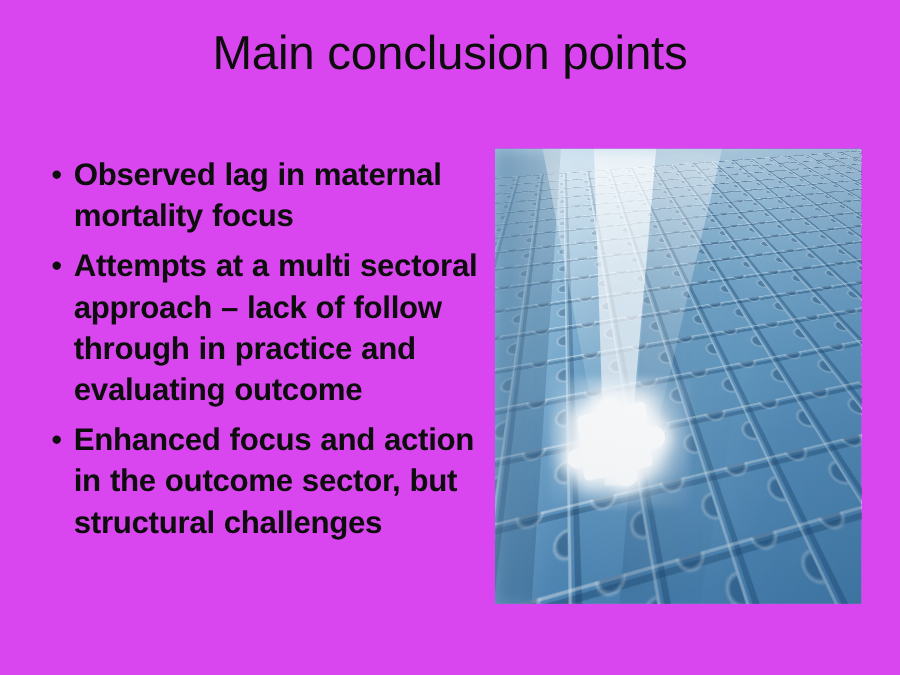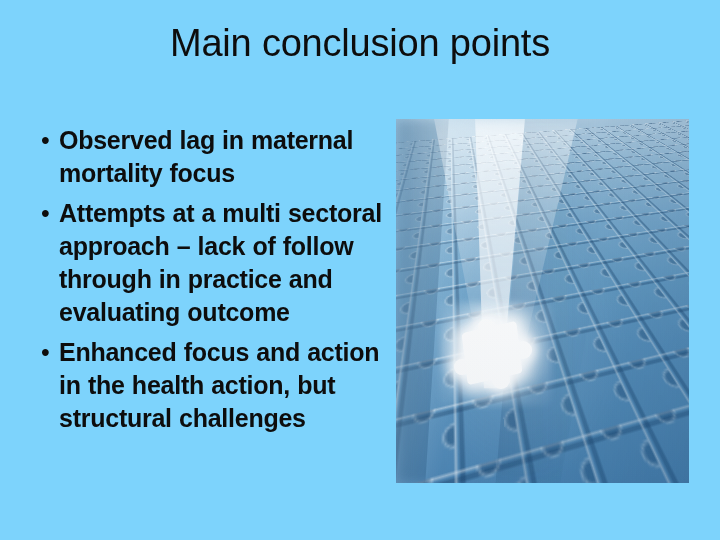--- a/index.html
+++ b/index.html
@@ -4,21 +4,21 @@
 <style>
   html, body {
     margin: 0;
     padding: 0;
     background: #ffffff;
   }
   #slide {
     position: relative;
     width: 720px;
     height: 540px;
-    background: #7dd3fc;
+    background: #d946ef;
     overflow: hidden;
     font-family: "Liberation Sans", sans-serif;
   }
 
   
   #title {
     position: absolute;
     left: 60px;
     top: 20px;
     width: 600px;
@@ -230,21 +230,21 @@
       <div class="bullet-text">Observed lag in maternal mortality focus</div>
     </div>
 
     <div class="bullet-row">
       <div class="bullet-dot">•</div>
       <div class="bullet-text">Attempts at a multi sectoral approach – lack of follow through in practice and evaluating outcome</div>
     </div>
 
     <div class="bullet-row">
       <div class="bullet-dot">•</div>
-      <div class="bullet-text">Enhanced focus and action in the health action, but structural challenges</div>
+      <div class="bullet-text">Enhanced focus and action in the outcome sector, but structural challenges</div>
     </div>
 
   </div>
 
   <div id="picture">
     <div class="layer tone-base"></div>
 
     <div class="grid-wrap">
       <div class="grid-lines"></div>
       <div class="grid-knobs"></div>

